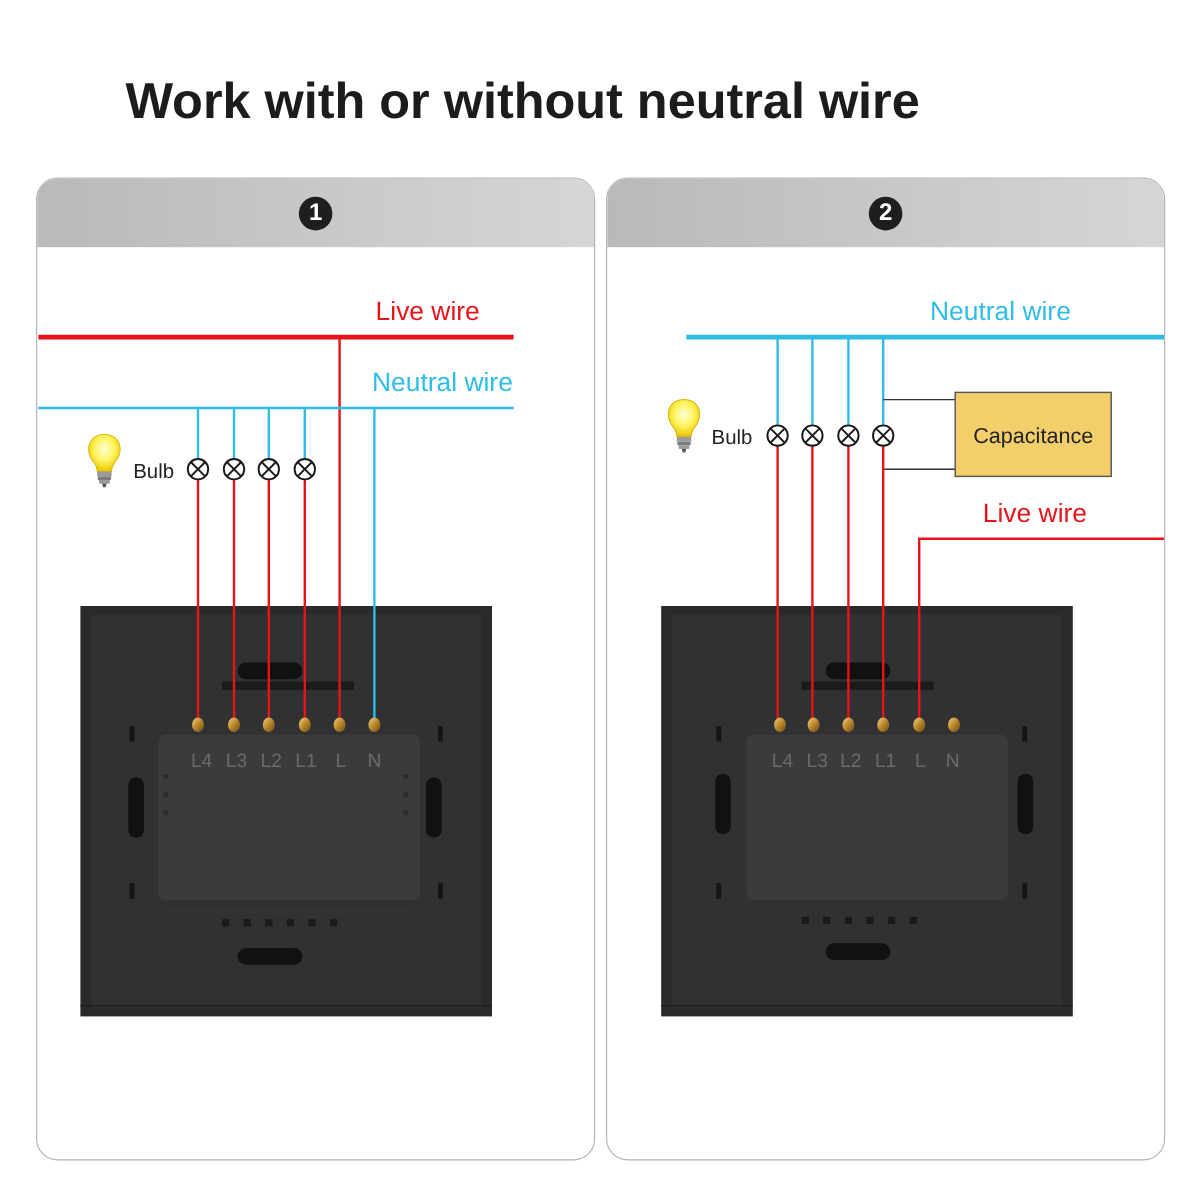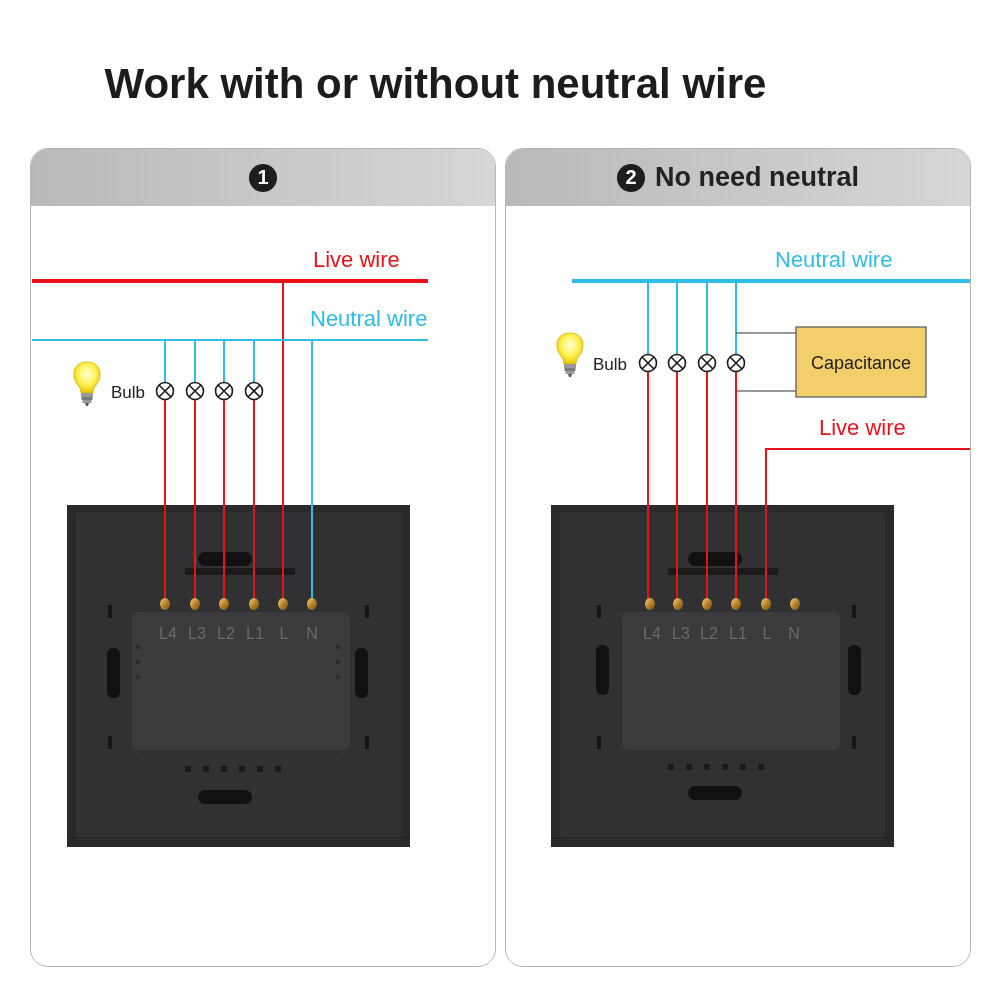--- a/index.html
+++ b/index.html
@@ -20,21 +20,20 @@
 
 <div class="card left">
   <div class="card-head">
     <span class="badge">1</span>
   </div>
 </div>
 
 <div class="card right">
   <div class="card-head">
     <span class="badge">2</span>
-    <span>No need neutral</span>
   </div>
 </div>
 
 <svg class="diagram" width="1000" height="1000" viewBox="0 0 1000 1000">
   <defs>
     <radialGradient id="bulbGlow" cx="50%" cy="40%" r="60%">
       <stop offset="0%" stop-color="#ffffd8"></stop>
       <stop offset="55%" stop-color="#fff25a"></stop>
       <stop offset="100%" stop-color="#e8c400"></stop>
     </radialGradient>

